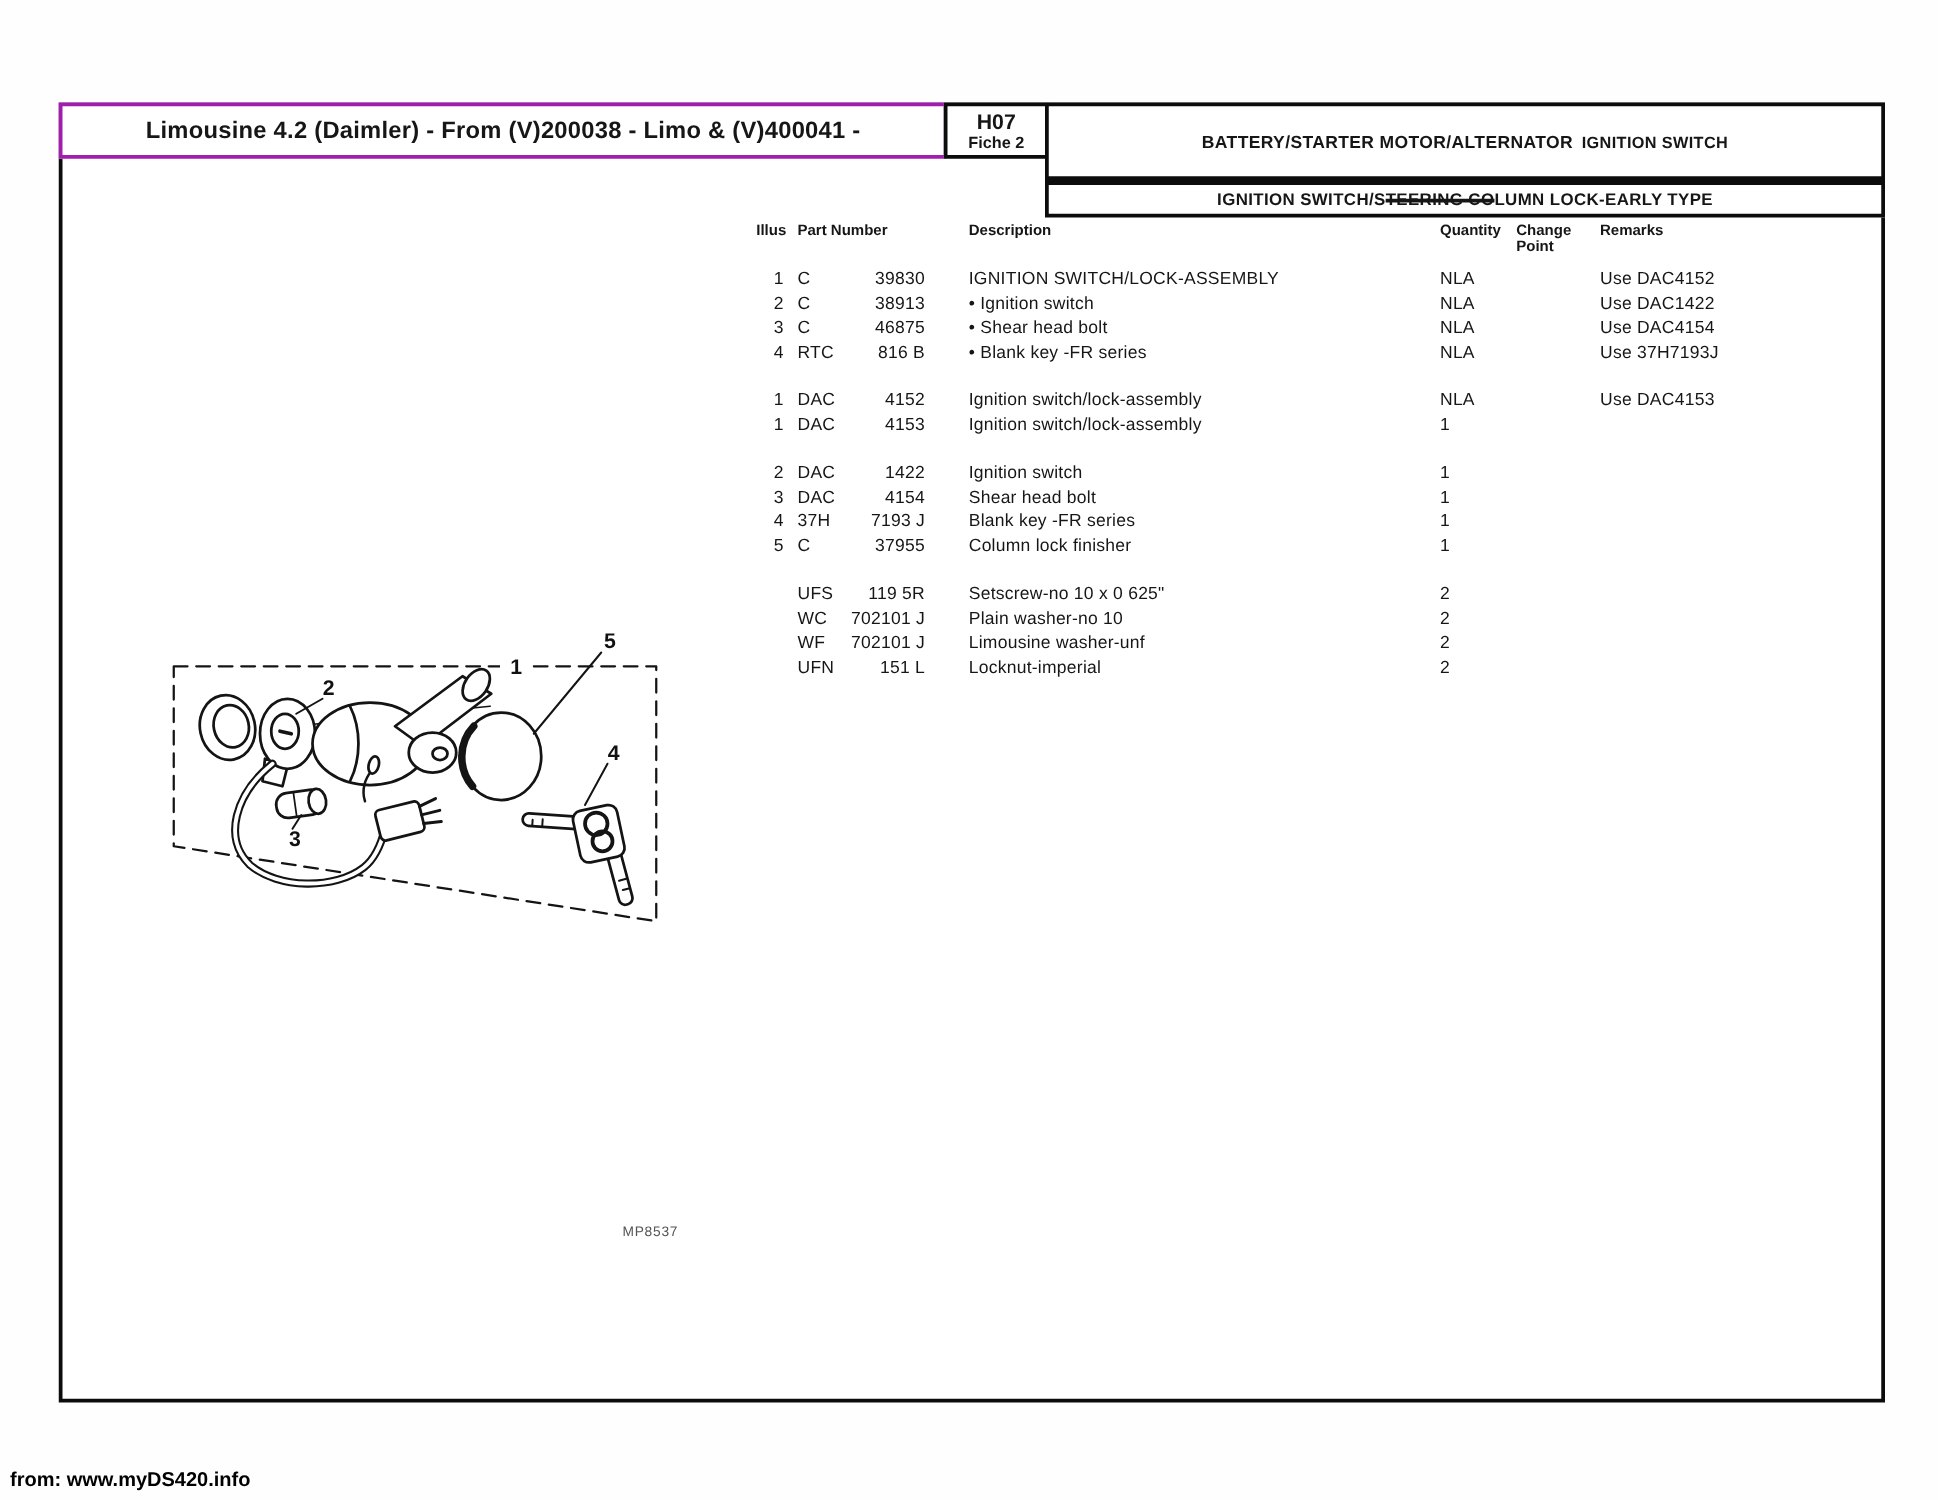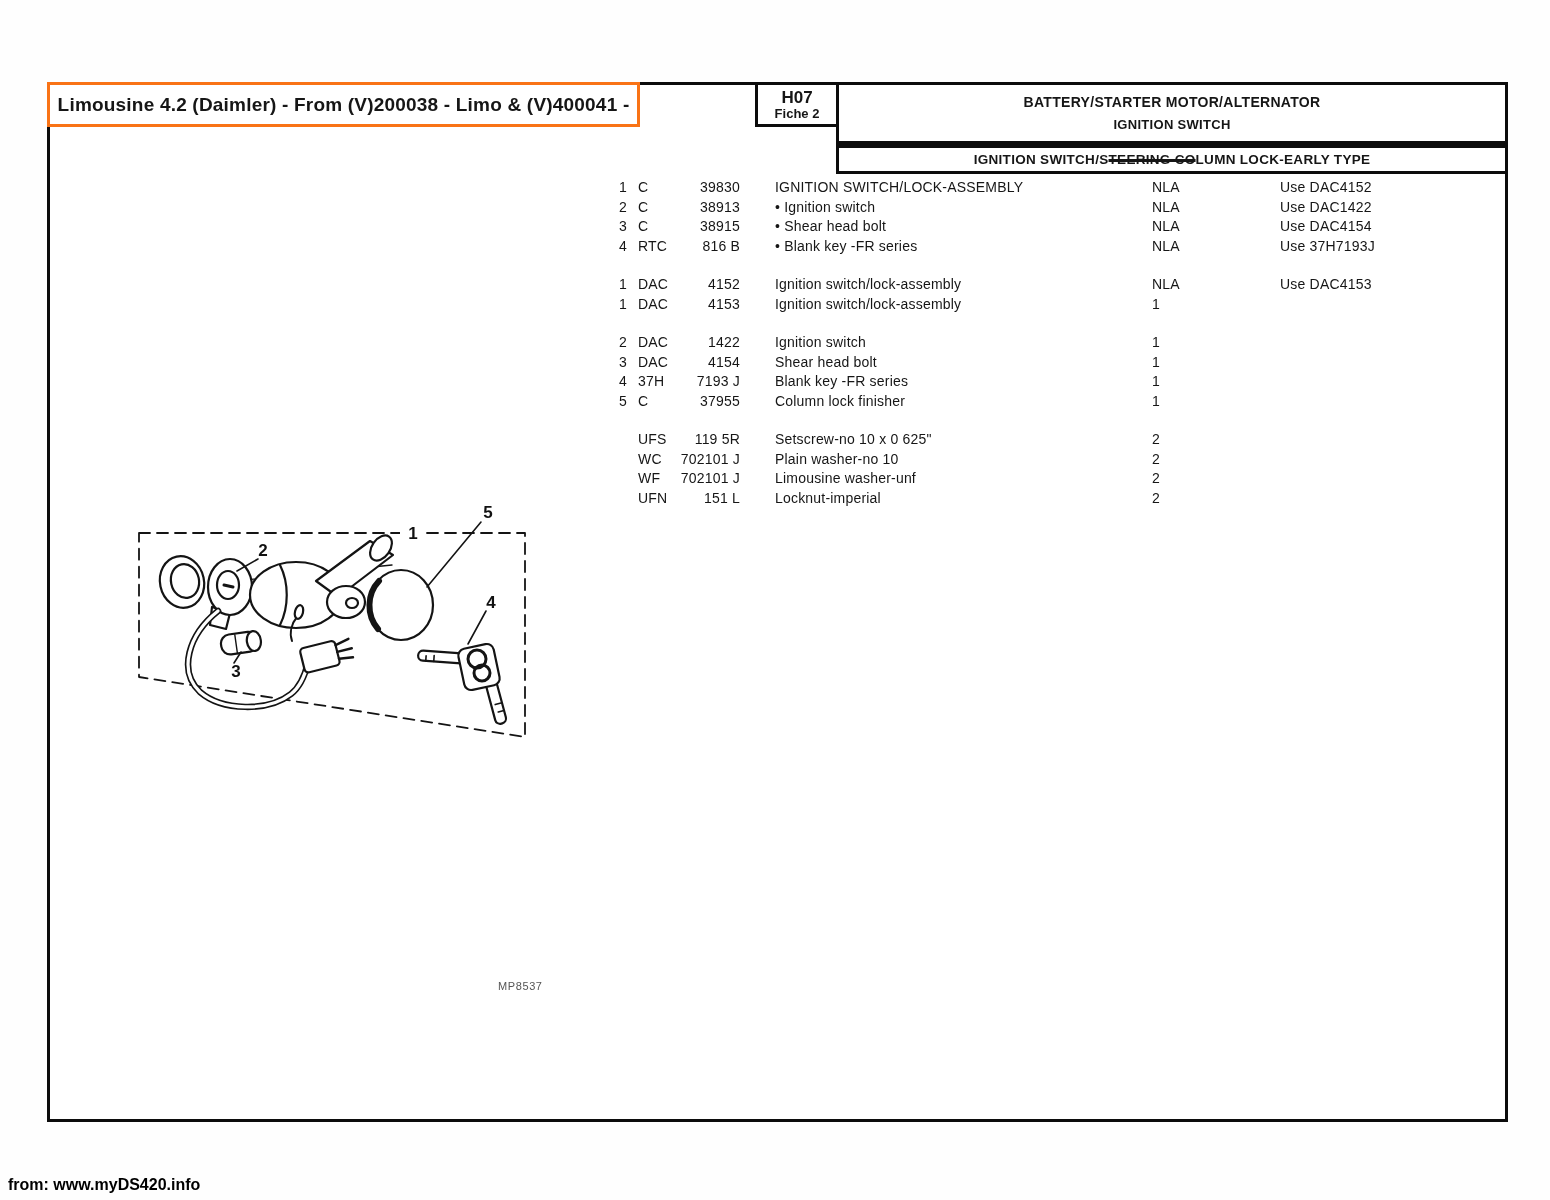--- a/index.html
+++ b/index.html
@@ -7,36 +7,36 @@
     width:1550px; height:1200px; position:relative;
     background:#fefefe; color:#161616;
     font-family:"Liberation Sans", sans-serif;
     overflow:hidden;
   }
   .frame {
     position:absolute; left:47px; top:82px; width:1461px; height:1040px;
     border:3px solid #0c0c0c; box-sizing:border-box; background:#fff;
   }
   .title-box {
-    position:absolute; left:47px; top:82px; width:593px; height:45px;
-    border:3px solid #f97316; box-sizing:border-box; background:#fff;
+    position:absolute; left:47px; top:82px; width:711px; height:45px;
+    border:3px solid #a21caf; box-sizing:border-box; background:#fff;
     display:flex; align-items:center; justify-content:center;
     font-weight:bold; font-size:19px; letter-spacing:0.2px;
   }
   .h07-box {
     position:absolute; left:755px; top:82px; width:84px; height:45px;
     border:3px solid #0c0c0c; box-sizing:border-box; background:#fff;
     display:flex; flex-direction:column; align-items:center; justify-content:center;
   }
   .h07-code { font-weight:bold; font-size:17px; line-height:18px; }
   .h07-sub  { font-weight:bold; font-size:13px; line-height:14px; }
   .section-box {
     position:absolute; left:836px; top:82px; width:672px; height:62px;
     border:3px solid #0c0c0c; box-sizing:border-box; background:#fff;
-    display:flex; flex-direction:column; align-items:center; justify-content:center; gap:7px;
+    display:flex; flex-direction:row; align-items:center; justify-content:center; gap:7px;
   }
   .section-line1 { font-weight:bold; font-size:14px; letter-spacing:0.3px; }
   .section-line2 { font-weight:bold; font-size:13px; letter-spacing:0.3px; }
   .subtitle-box {
     position:absolute; left:836px; top:144px; width:672px; height:30px;
     border:3px solid #0c0c0c; border-top-width:4px; box-sizing:border-box; background:#fff;
     display:flex; align-items:center; justify-content:center;
     font-weight:bold; font-size:13.5px; letter-spacing:0.3px; white-space:pre;
   }
   .struck { text-decoration:line-through; text-decoration-thickness:2.5px; }
@@ -86,20 +86,31 @@
 <div class="section-box">
   <span class="section-line1">BATTERY/STARTER MOTOR/ALTERNATOR</span>
   <span class="section-line2">IGNITION SWITCH</span>
 </div>
 
 <div class="subtitle-box">
   <span>IGNITION SWITCH/S</span><span class="struck">TEERING CO</span><span>LUMN LOCK-EARLY TYPE</span>
 </div>
 
 <div class="parts-table">
+  <div class="thead">
+    <span class="h">Illus</span>
+    <span class="h">Part Number</span>
+    <span class="h">Description</span>
+    <span class="h">Quantity</span>
+    <span class="h">
+      <span>Change</span><br>
+      <span>Point</span>
+    </span>
+    <span class="h">Remarks</span>
+  </div>
   <div>
       <div class="group">
         <div class="prow">
           <span class="cell illus">1</span>
           <span class="cell prefix">C</span>
           <span class="cell number">39830</span>
           <span class="cell spacer"></span>
           <span class="cell desc">IGNITION SWITCH/LOCK-ASSEMBLY</span>
           <span class="cell qty">NLA</span>
           <span class="cell cp"></span>
@@ -111,21 +122,21 @@
           <span class="cell number">38913</span>
           <span class="cell spacer"></span>
           <span class="cell desc">• Ignition switch</span>
           <span class="cell qty">NLA</span>
           <span class="cell cp"></span>
           <span class="cell remarks">Use DAC1422</span>
         </div>
         <div class="prow">
           <span class="cell illus">3</span>
           <span class="cell prefix">C</span>
-          <span class="cell number">38915</span>
+          <span class="cell number">46875</span>
           <span class="cell spacer"></span>
           <span class="cell desc">• Shear head bolt</span>
           <span class="cell qty">NLA</span>
           <span class="cell cp"></span>
           <span class="cell remarks">Use DAC4154</span>
         </div>
         <div class="prow">
           <span class="cell illus">4</span>
           <span class="cell prefix">RTC</span>
           <span class="cell number">816 B</span>

